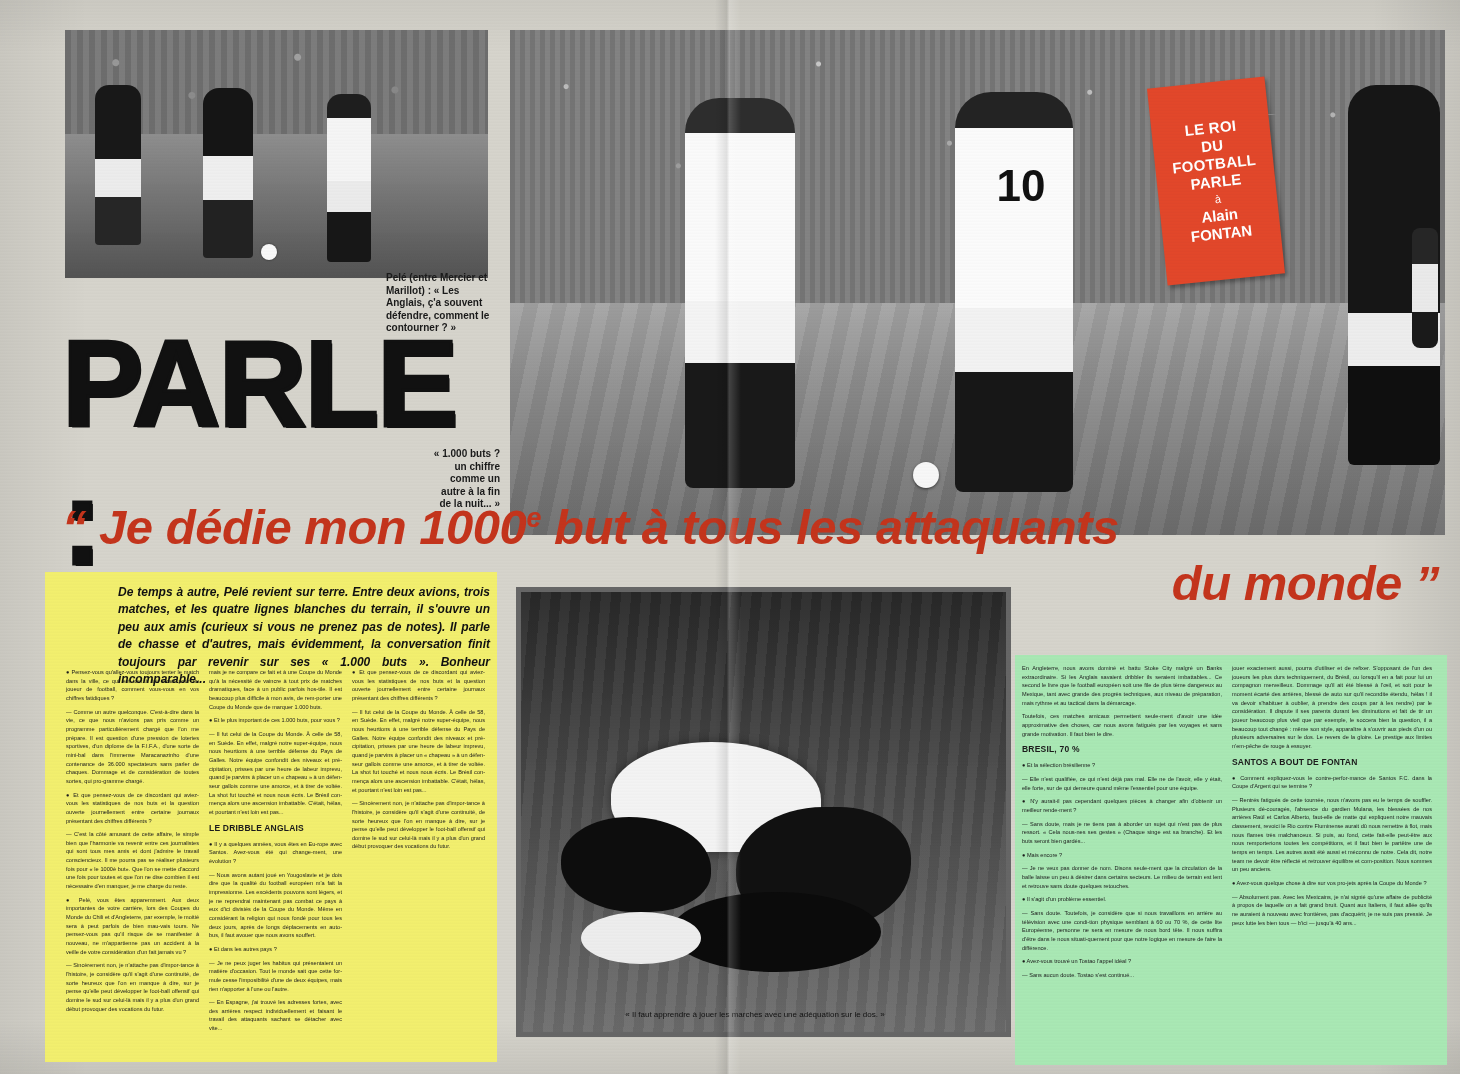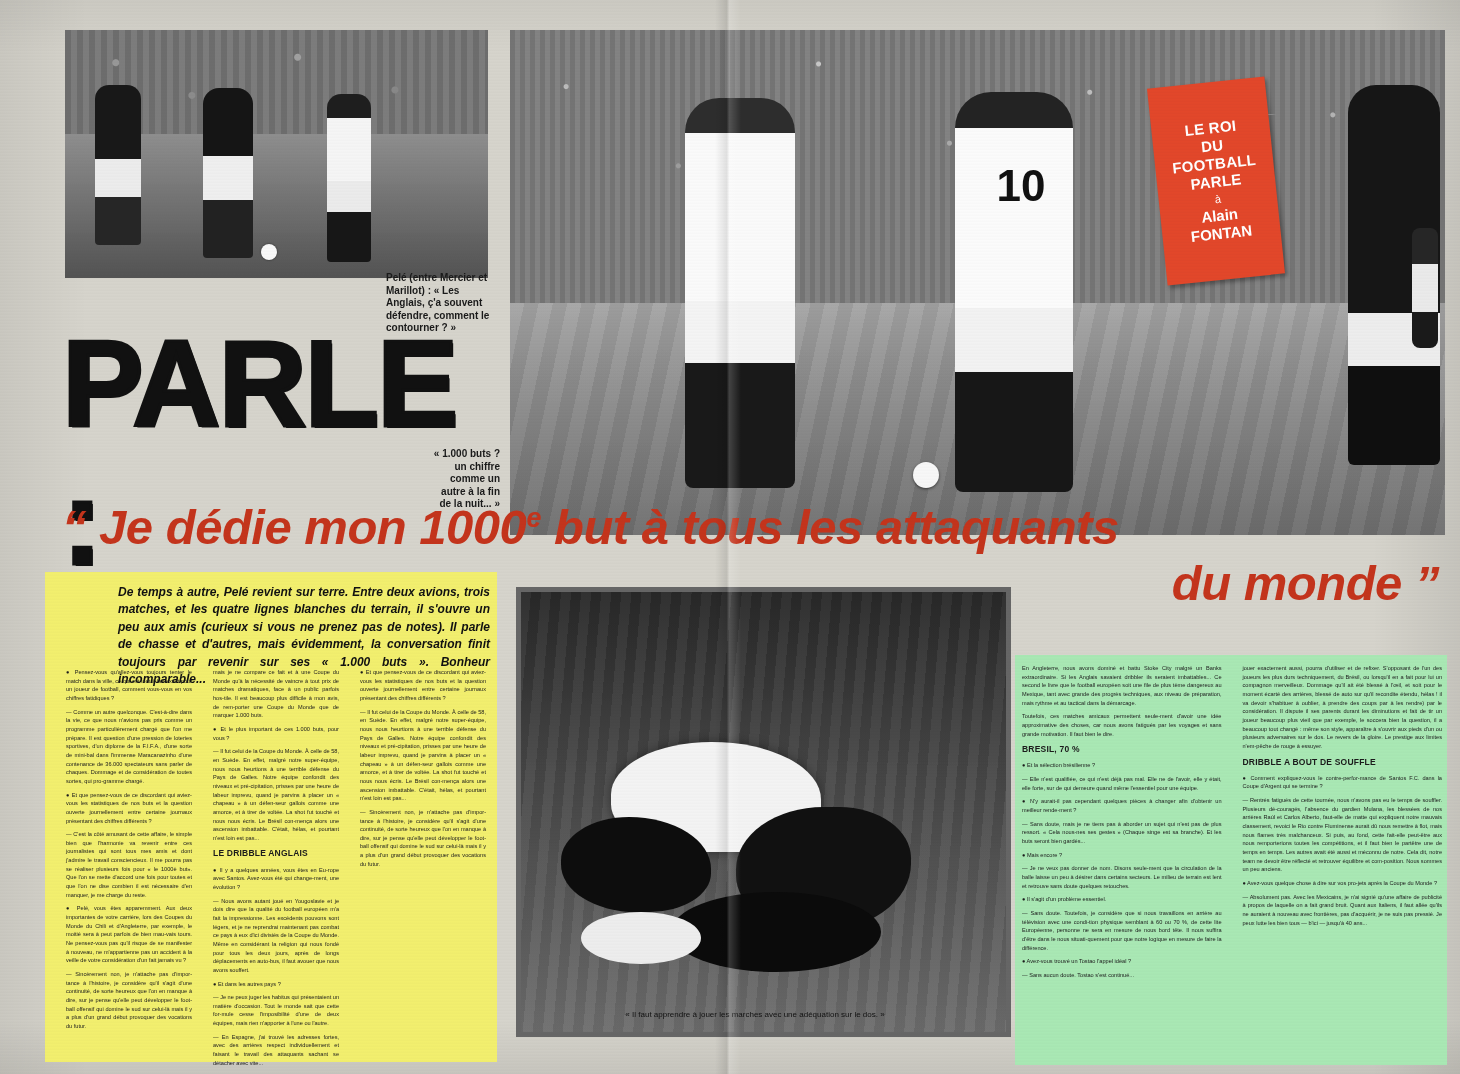--- a/index.html
+++ b/index.html
@@ -131,21 +131,21 @@
   #cap3{left:520px;top:1010px;width:470px;text-align:center;font-weight:normal;font-size:8px;color:#111;}
   
   .panel{position:absolute;}
   #yellow{left:45px;top:572px;width:452px;height:490px;background:#f2ef6e;}
   #green{left:1015px;top:655px;width:432px;height:410px;background:#a9e8b4;}
   .intro{
     position:absolute;left:118px;top:584px;width:372px;
     font-size:12px;line-height:1.45;font-style:italic;font-weight:bold;color:#111;
     text-align:justify;
   }
-  .cols{position:absolute;display:flex;gap:21px;}
+  .cols{position:absolute;display:flex;gap:10px;}
   .col{font-size:5.6px;line-height:1.55;color:#1b1b1b;text-align:justify;}
   .col p{margin:0 0 5px;}
   .subhead{font-weight:bold;font-size:8.5px;margin:8px 0 4px;letter-spacing:.2px;}
   #leftcols{left:66px;top:668px;width:420px;}
   #leftcols .col{width:133px;}
   #rightcols{left:1022px;top:664px;width:420px;}
   #rightcols .col{width:200px;}
 </style>
 </head>
 <body>
@@ -254,21 +254,21 @@
       <p>— Sans doute, mais je ne tiens pas à aborder un sujet qui n'est pas de plus ressort. « Cela nous-nes ses gestes » (Chaque singe est sa branche). Et les buts seront bien gardés...</p>
       <p>● Mais encore ?</p>
       <p>— Je ne veux pas donner de nom. Disons seule-ment que la circulation de la balle laisse un peu à désirer dans certains secteurs. Le milieu de terrain est lent et retrouve sans doute quelques retouches.</p>
       <p>● Il s'agit d'un problème essentiel.</p>
       <p>— Sans doute. Toutefois, je considère que si nous travaillons en arrière au télévision avec une condi-tion physique semblant à 60 ou 70 %, de cette lite Européenne, personne ne sera en mesure de nous bord tête. Il nous suffira d'être dans le nous situati-quement pour que notre logique en mesure de faire la différence.</p>
       <p>● Avez-vous trouvé un Tostao l'appel idéal ?</p>
       <p>— Sans aucun doute. Tostao s'est continué...</p>
     </div>
     <div class="col">
       <p>jouer exactement aussi, pourra d'utiliser et de refixer. S'opposant de l'un des joueurs les plus durs techniquement, du Brésil, ou lorsqu'il en a fait pour lui un compagnon merveilleux. Dommage qu'il ait été blessé à l'œil, et soit pour le moment écarté des arrières, blessé de auto sur qu'il recondite étendu, hélas ! il va devoir s'habituer à oublier, à prendre des coups par à les rendre) par le considération. Il dispute il ses parents durant les diminutions et fait de tir un joueur beaucoup plus vieil que par exemple, le soccera bien la question, il a beaucoup tout changé : même son style, apparaître à s'ouvrir aux pieds d'un ou plusieurs adversaires sur le dos. Le revers de la gloire. Le prestige aux limites n'em-pêche de rouge à essuyer.</p>
-      <p class="subhead">DRIBBLE A BOUT DE SOUFFLE</p>
+      <p class="subhead">SANTOS A BOUT DE FONTAN</p>
       <p>● Comment expliquez-vous le contre-perfor-mance de Santos F.C. dans la Coupe d'Argent qui se termine ?</p>
       <p>— Rentrés fatigués de cette tournée, nous n'avons pas eu le temps de souffler. Plusieurs dé-couragés, l'absence du gardien Mulana, les blessées de nos arrières Raúl et Carlos Alberto, faut-elle de matte qui expliquent notre mauvais classement, revoici le Rio contre Fluminense aurait dû nous remettre à flot, mais nous flames très malchanceux. Si puis, au fond, cette fait-elle peut-être aux nous remporterions toutes les compétitions, et il faut bien le partêtre une de temps en temps. Les autres avait été aussi et méconnu de notre. Cela dit, notre team ne devoir être réflecté et retrouver équilibre et com-position. Nous sommes un peu anciens.</p>
       <p>● Avez-vous quelque chose à dire sur vos pro-jets après la Coupe du Monde ?</p>
       <p>— Absolument pas. Avec les Mexicains, je n'ai signié qu'une affaire de publicité à propos de laquelle on a fait grand bruit. Quant aux Italiens, il faut allée qu'ils ne auraient à nouveau avec frontières, pas d'acquérir, je ne suis pas pressié. Je peux lutte les bien tous — b'ici — jusqu'à 40 ans...</p>
     </div>
   </div>
 
   <div class="fold" style="left:715px;"></div>
   <div class="paper-noise"></div>
 </div>

